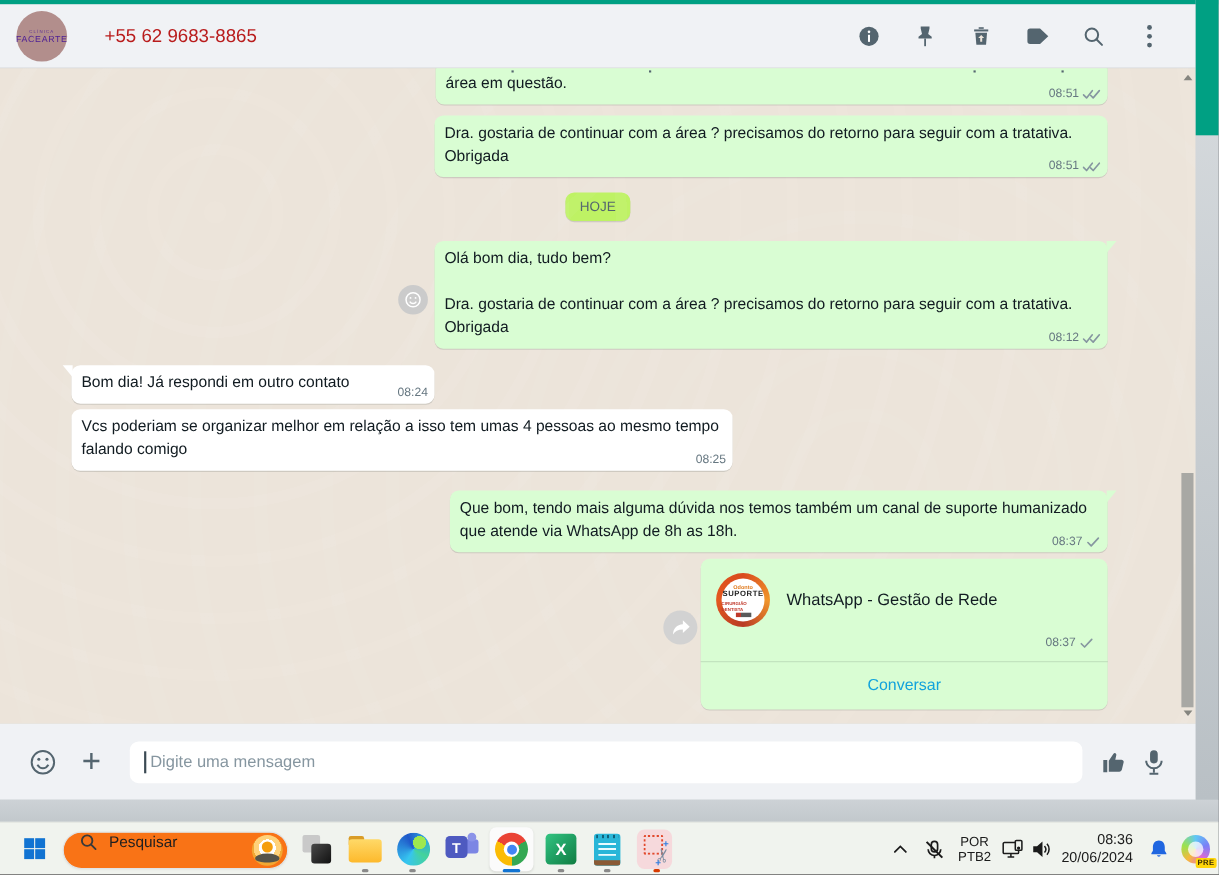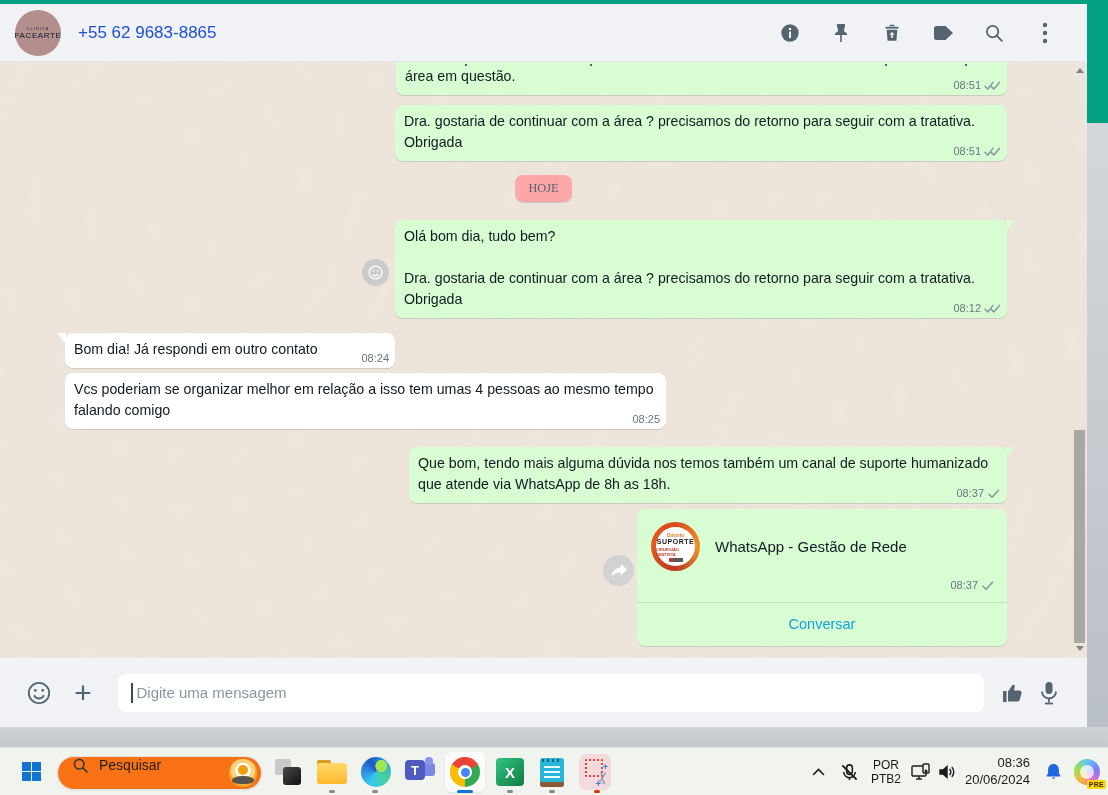--- a/index.html
+++ b/index.html
@@ -6,24 +6,24 @@
   .screen{position:relative;width:1108px;height:795px;overflow:hidden;
     font-family:"Liberation Sans",sans-serif;background:#cfd4d8;}
 
   
   .topline{position:absolute;top:0;left:0;width:1108px;height:4px;background:#00a083;}
 
   
   .wa-header{position:absolute;top:4px;left:0;width:1087px;height:58px;background:#f0f2f5;
     display:flex;align-items:center;border-bottom:1px solid rgba(0,0,0,0.05);box-sizing:border-box;}
   .avatar{width:46px;height:46px;border-radius:50%;background:#b28e8c;margin-left:15px;flex:0 0 auto;
-    display:flex;flex-direction:column;align-items:center;justify-content:center;color:#0f172a;}
+    display:flex;flex-direction:column;align-items:center;justify-content:center;color:#4c1d95;}
   .avatar .l1{font-size:4px;letter-spacing:1px;opacity:.85;}
   .avatar .l2{font-size:8px;letter-spacing:.6px;}
-  .wa-title{margin-left:17px;font-size:17px;color:#1d4ed8;}
+  .wa-title{margin-left:34px;font-size:17px;color:#b91c1c;}
   .hicons{margin-left:auto;margin-right:30px;display:flex;align-items:center;gap:27px;}
   .hic{width:24px;height:24px;display:flex;align-items:center;justify-content:center;cursor:pointer;}
   .hic svg{display:block;}
 
   
   .chat{position:absolute;top:62px;left:0;width:1087px;height:596px;background:#ece4da;overflow:hidden;}
   .chat::before{content:"";position:absolute;inset:0;opacity:.5;pointer-events:none;
     background:
       repeating-radial-gradient(circle at 18% 22%, rgba(255,255,255,.10) 0 10px, rgba(255,255,255,0) 10px 52px),
       repeating-radial-gradient(circle at 72% 64%, rgba(255,255,255,.08) 0 12px, rgba(255,255,255,0) 12px 60px);}
@@ -36,22 +36,22 @@
   .tail-l::after{content:"";position:absolute;top:0;left:-8px;width:0;height:0;
     border-right:9px solid #ffffff;border-bottom:11px solid transparent;}
   .meta{float:right;display:flex;align-items:center;gap:3px;margin:9px -3px -5px 12px;
     font-size:11px;color:#667781;white-space:nowrap;}
   .meta svg{display:block;}
   .b1{width:611px;margin-top:-9px;border-top-left-radius:0;border-top-right-radius:0;}
   .clipfrag{height:7px;overflow:hidden;position:relative;}
   .clipfrag i{position:absolute;top:5px;left:60px;width:2px;height:4px;background:#54656f;
     box-shadow:125px 0 #54656f,420px 0 #54656f,500px 0 #54656f;}
   .b2{width:612px;margin-top:10px;}
-  .daterow{display:table;margin:14px auto 0 auto;background:#fca5a5;border-radius:8px;padding:6px 13px;
-    font-size:12.3px;color:#54656f;box-shadow:0 1px .5px rgba(11,20,26,.13);font-family:Liberation Serif, serif;}
+  .daterow{display:table;margin:14px auto 0 auto;background:#bef264;border-radius:8px;padding:6px 13px;
+    font-size:12.3px;color:#54656f;box-shadow:0 1px .5px rgba(11,20,26,.13);}
   .b3{width:612px;margin-top:18px;}
   .blank{height:21px;}
   .b4{width:330px;margin-top:15px;}
   .b5{width:601px;margin-top:5px;}
   .b6{width:598px;margin-top:18px;}
   .bcard{width:370px;margin-top:6px;padding:0;}
   .card-top{display:flex;align-items:center;gap:15px;padding:13px 14px 2px 14px;}
   .clogo{width:49px;height:49px;border-radius:50%;flex:0 0 auto;
     background:conic-gradient(#d94a1e,#f0962b,#b93a24,#e4591f,#d94a1e);
     display:flex;align-items:center;justify-content:center;}

